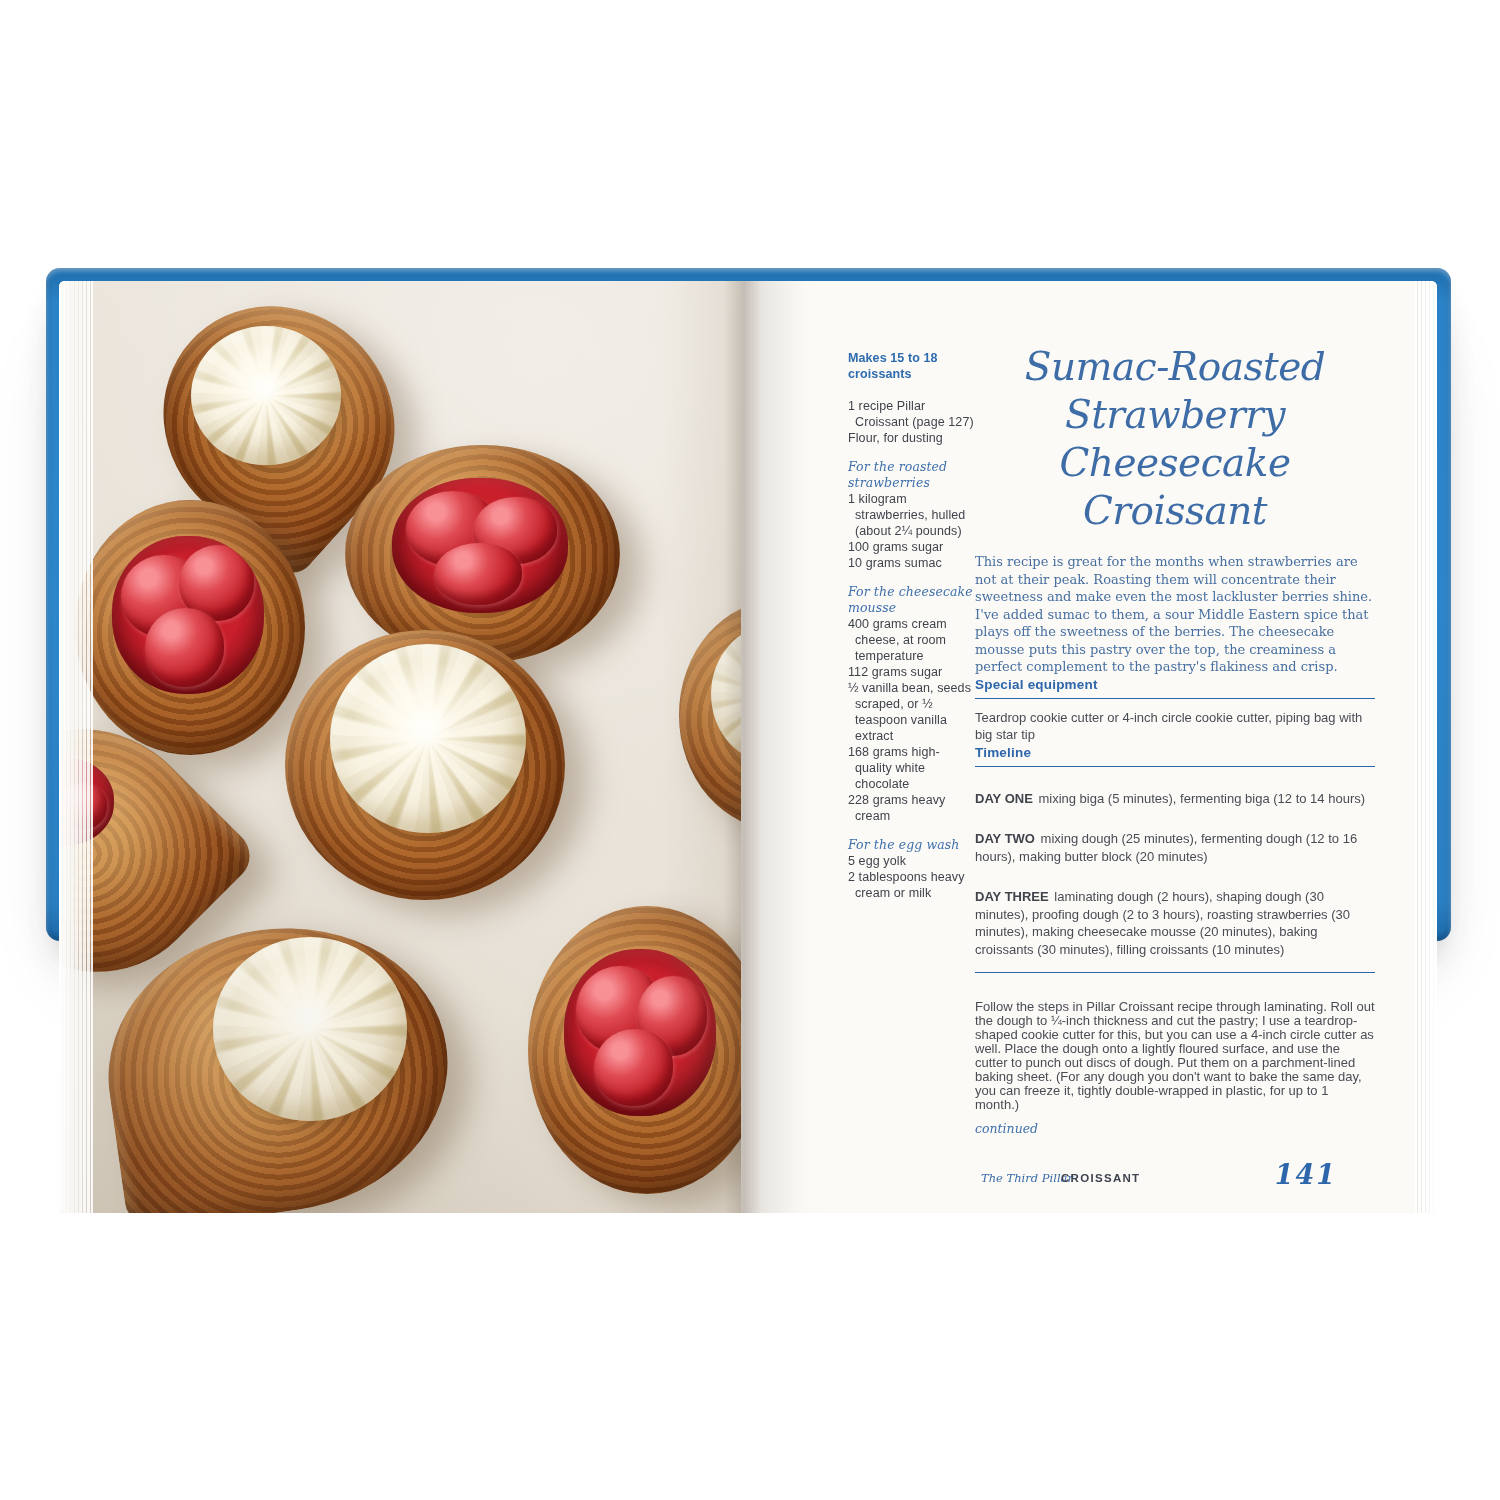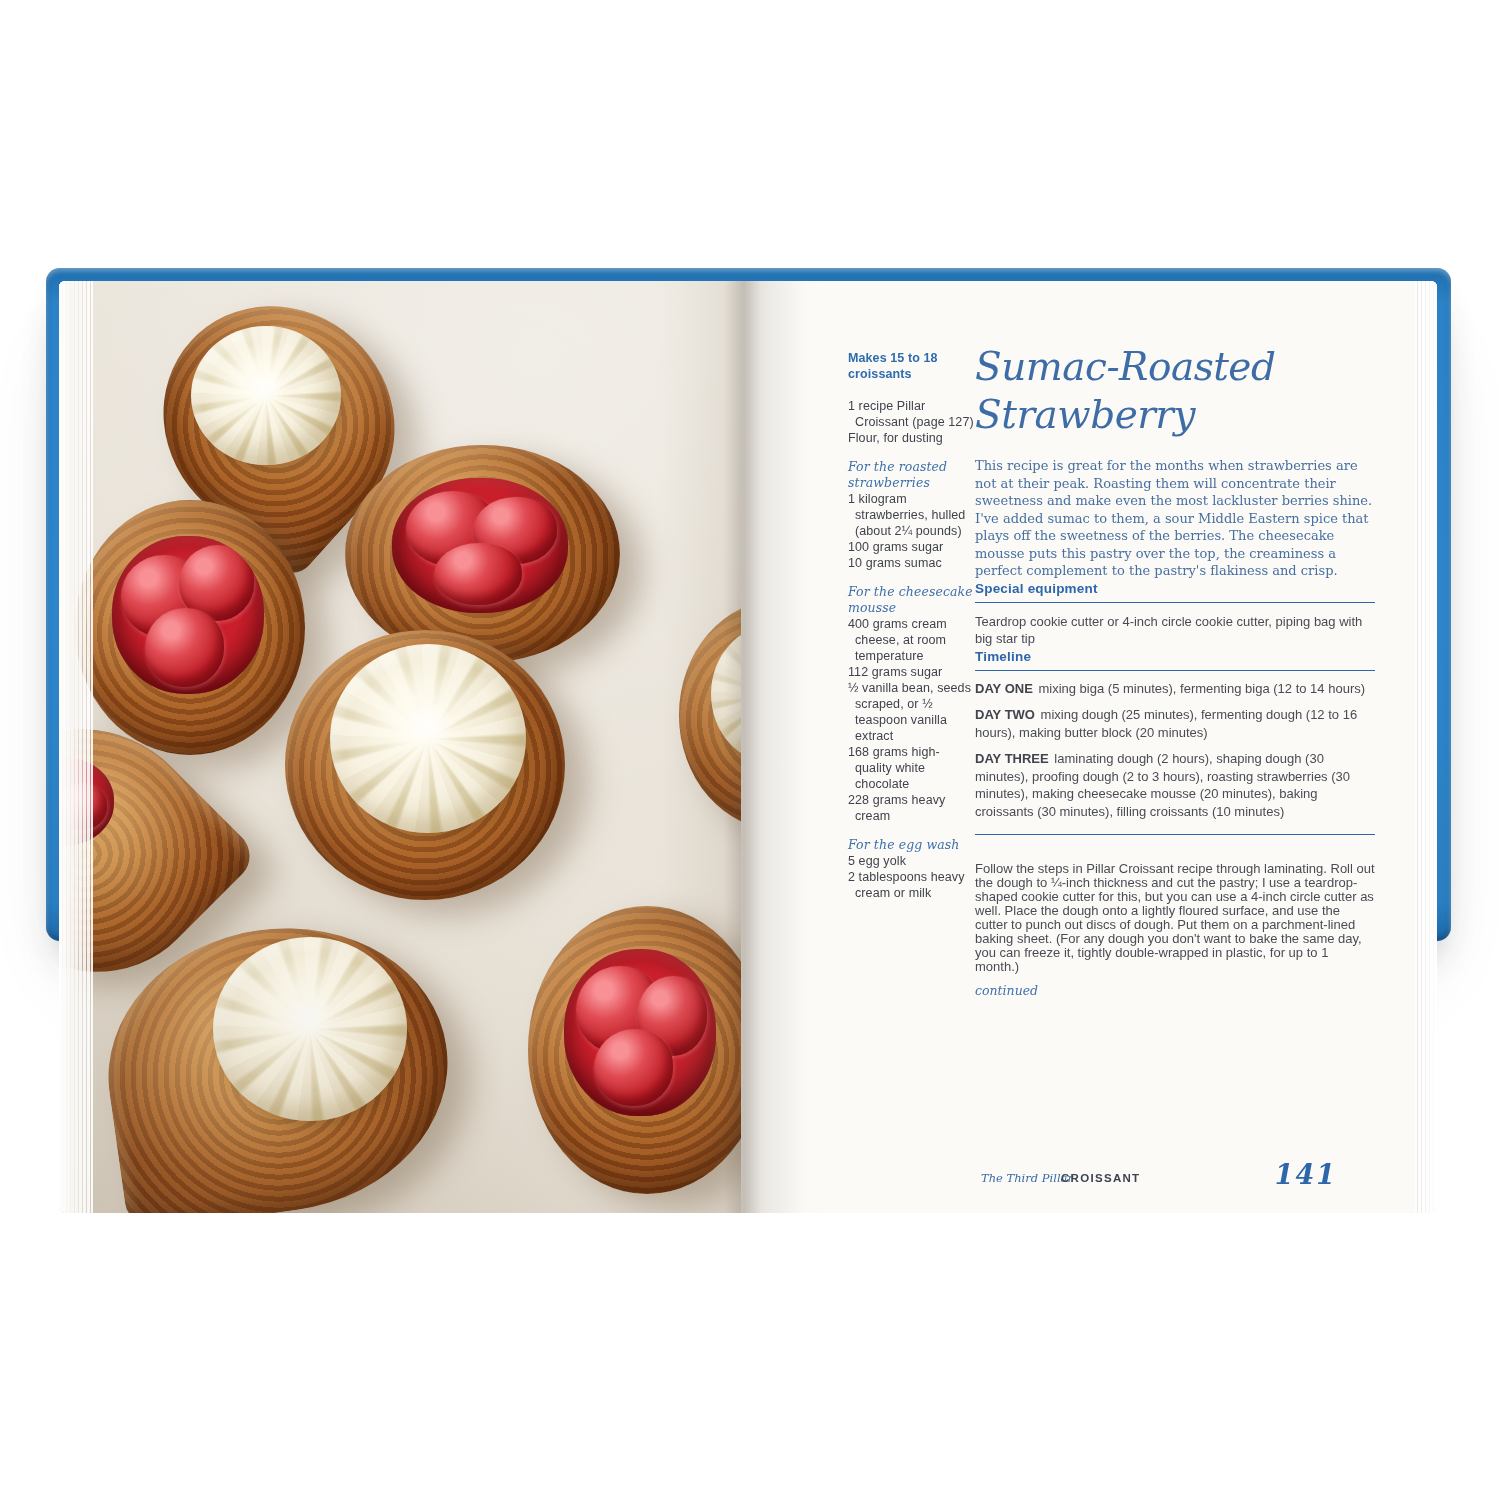--- a/index.html
+++ b/index.html
@@ -116,35 +116,35 @@
   .sgroup { margin-top:13px; }
   .sghead {
     font-family:"DejaVu Serif", serif; font-style:italic;
     color:#3e70ab; font-size:12.5px; line-height:16px;
   }
 
   
   .main { position:absolute; left:234px; top:62px; width:400px; }
   .title {
     font-family:"DejaVu Serif", serif; font-style:italic; font-weight:normal;
-    font-size:39px; line-height:48px; color:#3d6ca6; letter-spacing:-.5px;
+    font-size:39px; line-height:48px; color:#3d6ca6; letter-spacing:-.5px;text-align:center;
   }
   .title span { display:block; }
   .intro {
     margin-top:18px;
     font-family:"DejaVu Serif", serif;
     font-size:13px; line-height:17.5px; color:#476fa0;
   }
   .sechead {
     margin-top:1px; padding-bottom:6px;
     border-bottom:1.5px solid #2e66ab;
     font-weight:bold; font-size:13.5px; color:#2e66ab; letter-spacing:.2px;
   }
   .sectext { margin-top:10px; font-size:13px; line-height:17.5px; color:#4a4c55; }
-  .day { margin-top:9px; font-size:13px; line-height:17.5px; color:#4a4c55; }
+  .day { margin-top:23px; font-size:13px; line-height:17.5px; color:#4a4c55; }
   .daylabel { font-weight:bold; color:#42444d; margin-right:2px; }
   .rule-end { margin-top:14px; border-top:1.5px solid #2e66ab; height:0; }
   .bodypara { margin-top:27px; font-size:13px; line-height:14px; color:#4a4c55; }
   .continued {
     margin-top:9px; font-family:"DejaVu Serif", serif; font-style:italic;
     font-size:12.5px; color:#3e70ab;
   }
 
   
   .footer {
@@ -260,20 +260,21 @@
           <div class="sghead">For the egg wash</div>
           <p class="si">5 egg yolk</p>
           <p class="si">2 tablespoons heavy cream or milk</p>
         </div>
       </div>
 
       <div class="main">
         <h1 class="title">
           <span>Sumac-Roasted</span>
           <span>Strawberry</span>
+          <span>Cheesecake Croissant</span>
         </h1>
 
         <p class="intro">This recipe is great for the months when strawberries are not at their peak. Roasting them will concentrate their sweetness and make even the most lackluster berries shine. I've added sumac to them, a sour Middle Eastern spice that plays off the sweetness of the berries. The cheesecake mousse puts this pastry over the top, the creaminess a perfect complement to the pastry's flakiness and crisp.</p>
 
         <div class="sechead">Special equipment</div>
         <p class="sectext">Teardrop cookie cutter or 4-inch circle cookie cutter, piping bag with big star tip</p>
 
         <div class="sechead">Timeline</div>
         <p class="day"><span class="daylabel">DAY ONE</span> <span>mixing biga (5 minutes), fermenting biga (12 to 14 hours)</span></p>
         <p class="day"><span class="daylabel">DAY TWO</span> <span>mixing dough (25 minutes), fermenting dough (12 to 16 hours), making butter block (20 minutes)</span></p>

